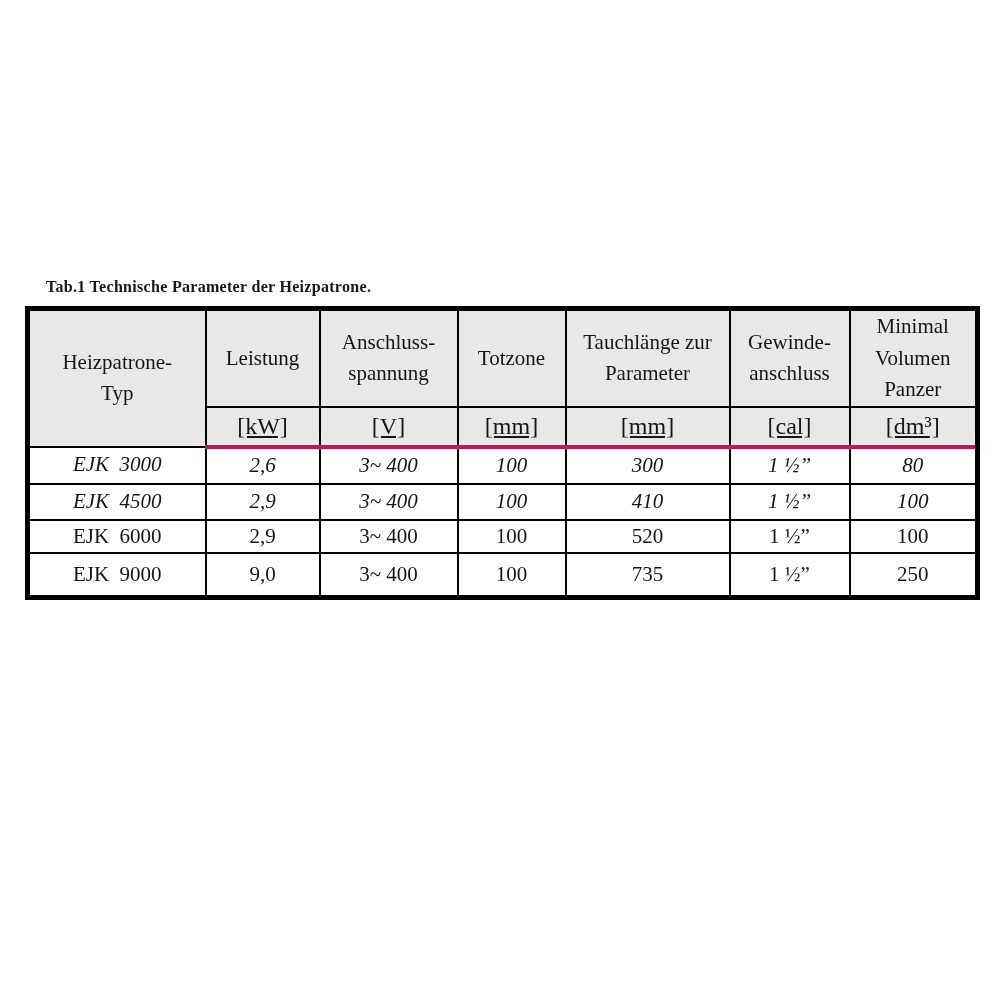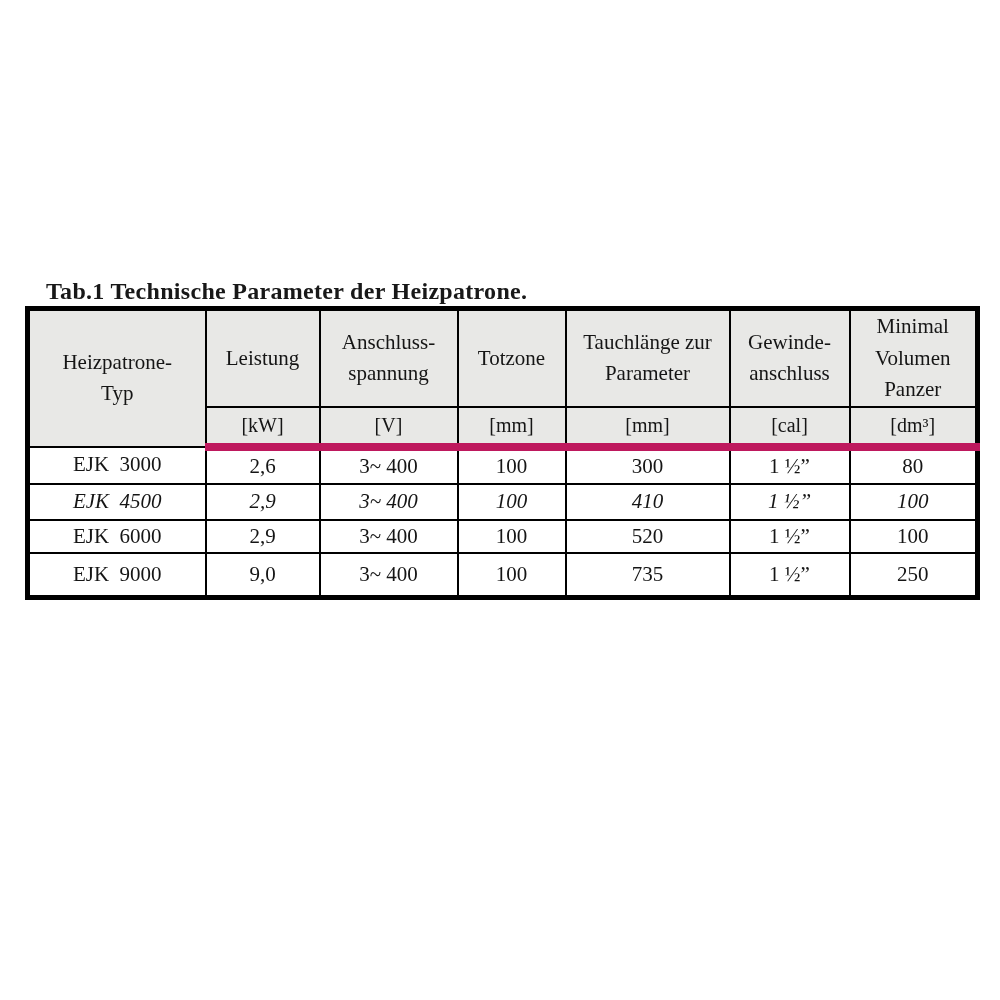--- a/index.html
+++ b/index.html
@@ -9,21 +9,21 @@
     height: 1000px;
     background: #ffffff;
     font-family: "Liberation Serif", serif;
     color: #151515;
     overflow: hidden;
   }
   .doc-title {
     position: absolute;
     left: 46px;
     top: 278px;
-    font-size: 24px;
+    font-size: 16px;
     font-weight: bold;
     letter-spacing: 0.3px;
     white-space: pre;
     color: #181818;
   }
   table.spec {
     position: absolute;
     left: 25px;
     top: 306px;
     width: 950px;
@@ -38,24 +38,24 @@
     padding: 0 2px;
     font-size: 21px;
     line-height: 1.5;
     white-space: pre-wrap;
     overflow: hidden;
   }
   
   tr.hdr-names { height: 96px; }
   tr.hdr-units { height: 40px; }
   tr.hdr-names td, tr.hdr-units td { background: #e8e8e6; }
-  tr.hdr-units td { font-size: 20px; border-bottom: 8px solid #be185d; }
+  tr.hdr-units td { font-size: 24px; border-bottom: 4px solid #be185d; text-decoration: underline; }
   td.typ-cell { border-right: 4px solid #000000; }
   
-  tr.r0 { height: 37px; }
+  tr.r0 { height: 37px; font-style: italic; }
   tr.r1 { height: 36px; font-style: italic; }
   tr.r2 { height: 24px; }
   tr.r3 { height: 44px; }
   tr.data td { background: #ffffff; }
 </style>
 </head>
 <body>
 
 <div class="page">
 

